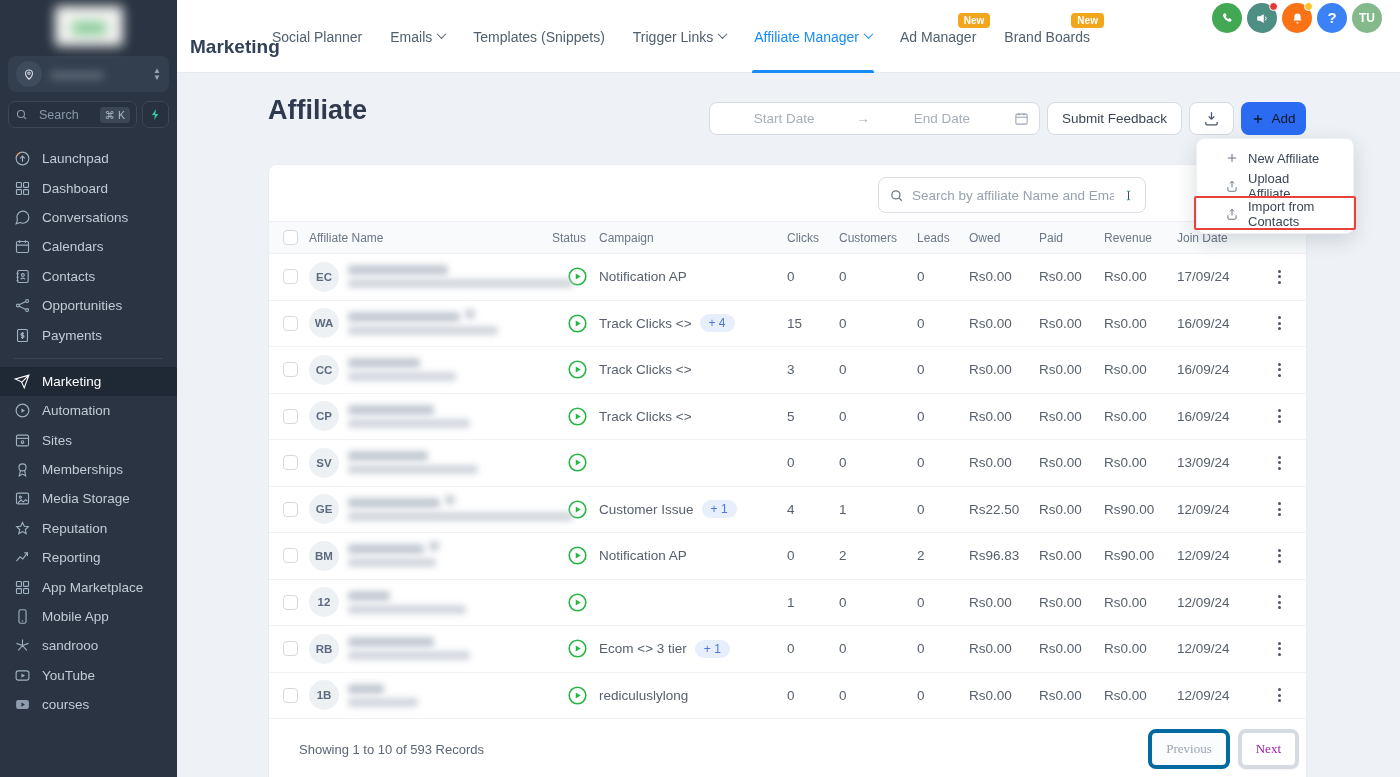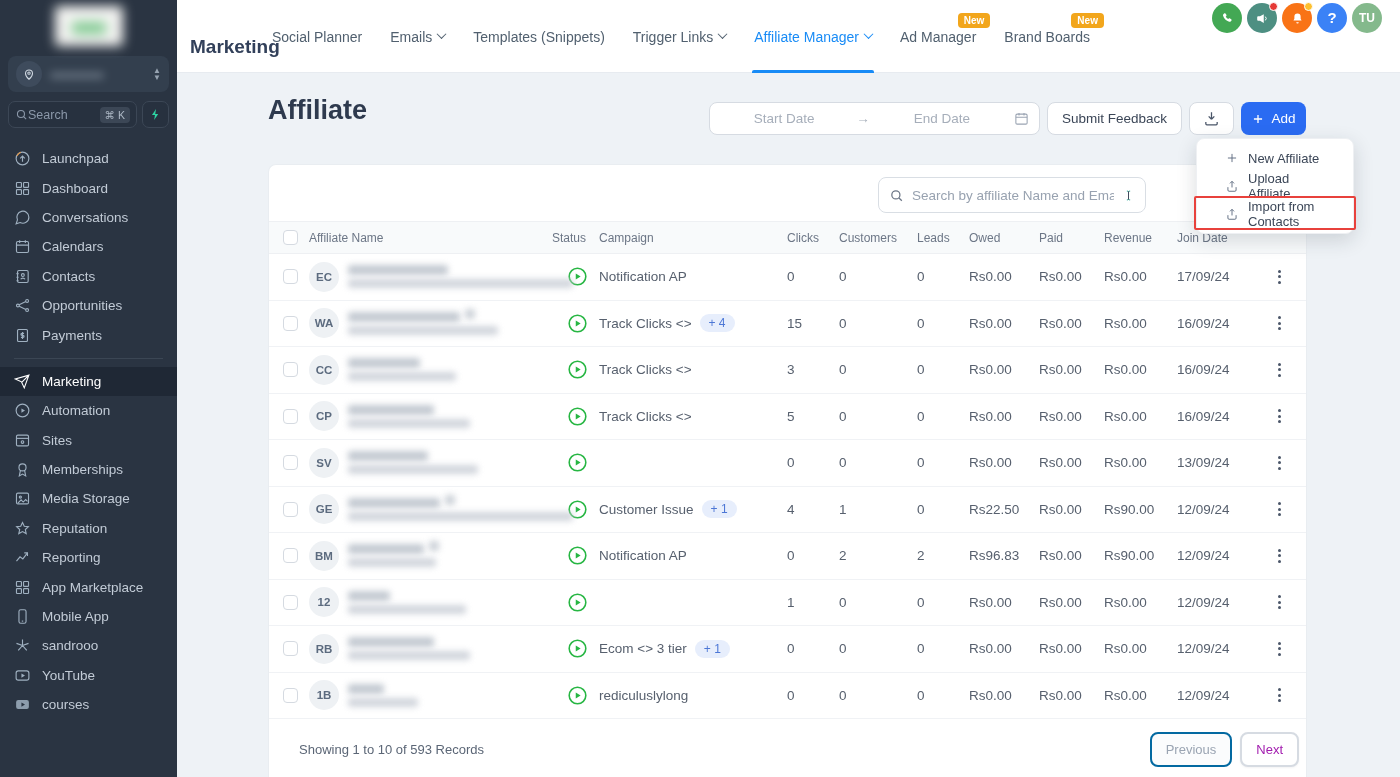--- a/index.html
+++ b/index.html
@@ -24,21 +24,21 @@
     display:flex; align-items:center; padding:0 8px; gap:8px; cursor:pointer;
   }
   .account-pin { width:26px; height:26px; border-radius:50%; background:#3e4b5c; display:flex; align-items:center; justify-content:center; color:#cfd7e0; flex:none; }
   .account-blur { flex:1; }
   .account-blur .bar1 { height:9px; width:72px; background:#97a3b1; border-radius:3px; filter:blur(4px); opacity:.85; }
   .account-blur .bar2 { height:7px; width:54px; background:#76828f; border-radius:3px; filter:blur(4px); opacity:.7; margin-top:3px; }
   .account-chevrons { color:#98a4b2; font-size:8px; line-height:7px; text-align:center; flex:none; letter-spacing:0; }
   .side-search-row { display:flex; gap:5px; margin:9px 8px 6px 8px; }
   .side-search {
     flex:1; height:27px; background:#27313f; border:1px solid #3c4756; border-radius:7px;
-    display:flex; align-items:center; padding:0 6px; gap:0; color:#8b98a9; font-size:12.5px;
+    display:flex; align-items:center; padding:0 6px; gap:11px; color:#8b98a9; font-size:12.5px;
   }
   .kbd-badge { margin-left:auto; background:#3c4756; color:#aeb9c6; font-size:10.5px; border-radius:4px; padding:2px 5px; }
   .bolt-btn { width:27px; height:27px; background:#27313f; border:1px solid #3c4756; border-radius:7px; display:flex; align-items:center; justify-content:center; color:#2ed3a3; cursor:pointer; flex:none; }
   .side-nav { flex:1; padding-top:10px; overflow:hidden; }
   .side-item {
     height:29.4px; display:flex; align-items:center; gap:11px; padding:0 14px;
     font-size:13.5px; color:#c2cbd6; cursor:pointer; white-space:nowrap;
   }
   .side-item .icn { width:17px; height:17px; display:flex; align-items:center; justify-content:center; flex:none; color:#9fb0c0; }
   .side-item.active { background:#1f2835; color:#ffffff; }
@@ -79,21 +79,21 @@
     width:331px; background:#fff; border:1px solid #d6dbe2; border-radius:8px;
     display:flex; align-items:center; padding:0 10px; gap:8px; font-size:13.5px; color:#a6aeba;
   }
   .daterange .dfield { flex:1; text-align:center; cursor:text; }
   .btn-white {
     background:#fff; border:1px solid #d6dbe2; border-radius:8px; display:flex; align-items:center;
     justify-content:center; font-size:13.5px; color:#3b4657; padding:0 14px; cursor:pointer; gap:6px;
   }
   .btn-icon { width:45px; padding:0; color:#4a5568; }
   .btn-add {
-    background:#2a6bf2; color:#ffffff; border:none; border-radius:8px; display:flex; align-items:center;
+    background:#2a6bf2; color:#0f172a; border:none; border-radius:8px; display:flex; align-items:center;
     justify-content:center; gap:6px; font-size:13.5px; padding:0 14px; width:65px; cursor:pointer;
   }
 
   
   .card {
     position:absolute; left:91px; top:91px; width:1039px; height:613px; background:#fff;
     border-radius:8px 8px 0 0; border:1px solid #e9edf1; border-bottom:none; overflow:hidden;
   }
   .card-search-row { position:relative; height:56px; }
   .table-search {
@@ -118,21 +118,21 @@
   .bar-mail { height:9px; background:#c9ced6; border-radius:3px; filter:blur(3px); opacity:.85; }
   .bar-ico { width:10px; height:10px; background:#bfc6cе; background:#bfc6ce; border-radius:2px; filter:blur(3px); opacity:.8; margin-top:-3px; }
   .status-cell { display:flex; padding-left:15px; }
   .camp-cell { display:flex; align-items:center; gap:8px; }
   .camp-badge { background:#e7eefc; color:#4c77d6; font-size:12px; border-radius:10px; padding:2px 9px; cursor:pointer; }
   .kebab { font-size:15px; color:#4a5568; letter-spacing:0; cursor:pointer; padding-left:14px; line-height:5px; }
   .kebab span { display:block; width:3px; height:3px; background:#4a5568; border-radius:50%; margin:2.5px 0; }
   .tfoot { position:absolute; left:0; right:0; bottom:0; height:56px; display:flex; align-items:center; padding:0 7px 0 30px; background:#fff; }
   .showing { font-size:13px; color:#5b6676; }
   .pager { margin-left:auto; display:flex; gap:8px; }
-  .pg-btn { border:2px solid #0369a1; border-radius:8px; background:#fbfcfd; font-size:13px; padding:8px 14px; cursor:pointer; font-family:Liberation Sans, sans-serif; }
+  .pg-btn { border:4px solid #0369a1; border-radius:8px; background:#fbfcfd; font-size:13px; padding:8px 14px; cursor:pointer; font-family:Liberation Serif, serif; }
   .pg-btn.disabled { color:#9aa4b2; }
   .pg-btn.enabled { color:#a21caf; background:#fff; border-color:#d6dbe2; box-shadow:0 1px 2px rgba(16,24,40,.05); }
 
   
   .add-menu {
     position:absolute; left:1196px; top:138px; width:158px; background:#fff; border-radius:8px;
     box-shadow:0 6px 20px rgba(25,35,50,.16); border:1px solid #eef0f3; padding:5px 0; z-index:50;
   }
   .menu-item { height:28px; display:flex; align-items:center; gap:9px; padding:0 28px; font-size:13px; color:#3b4657; cursor:pointer; }
   .menu-item .micn { width:14px; height:14px; color:#5c6b7f; display:flex; align-items:center; justify-content:center; flex:none; }

